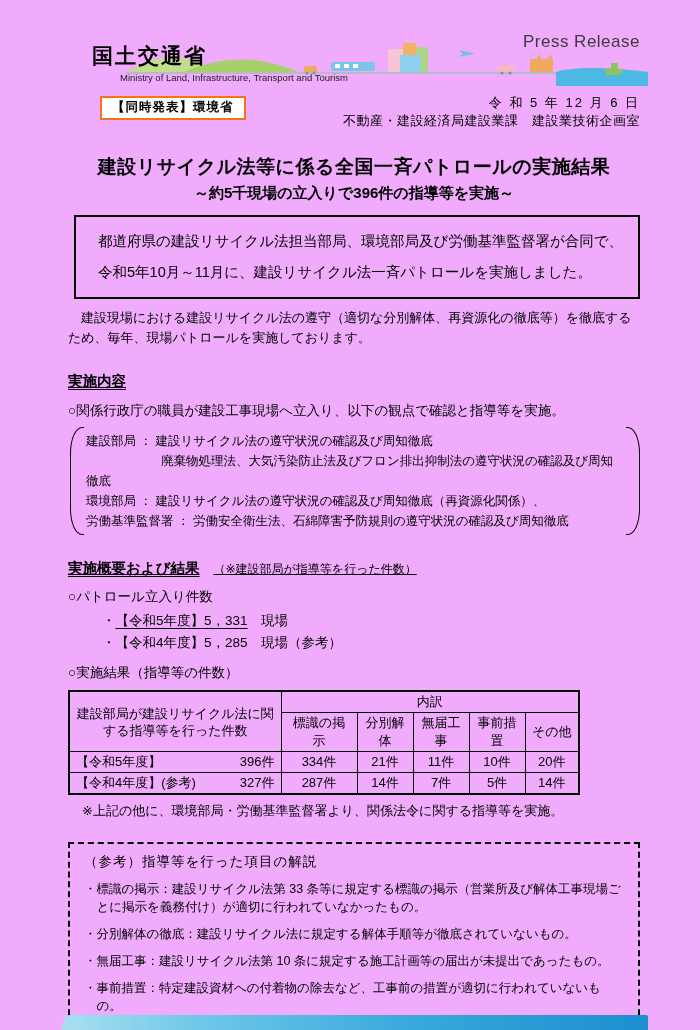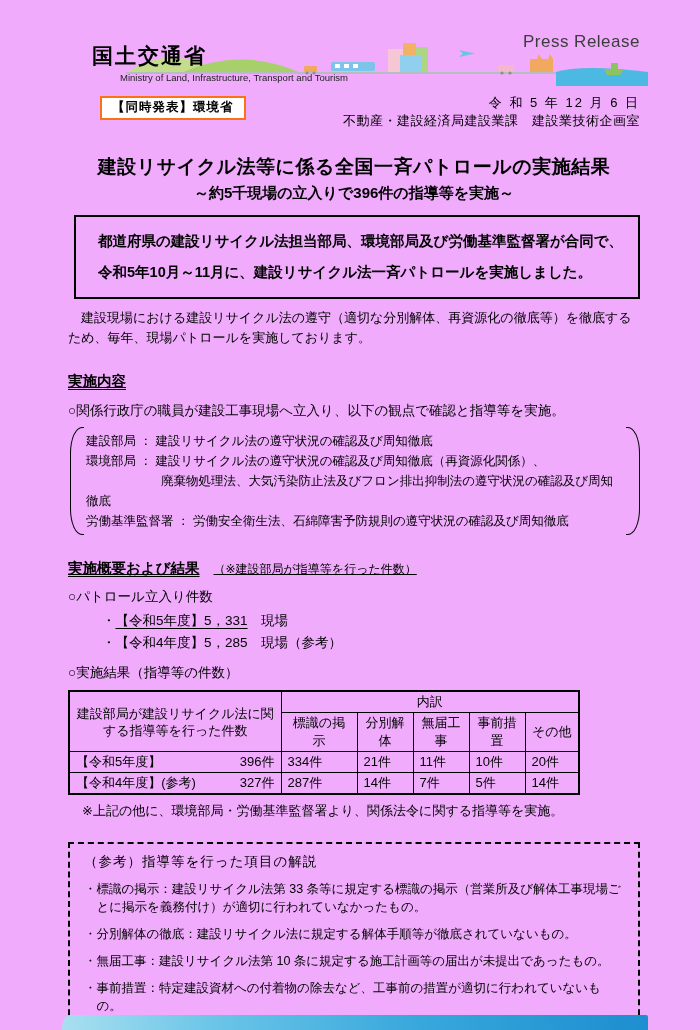--- a/index.html
+++ b/index.html
@@ -18,21 +18,21 @@
   .ministry-en { position:absolute; left:20px; top:44px; font-size:9.5px; color:#222; white-space:nowrap;padding-left:32px; }
   .joint-box { position:absolute; left:32px; top:68px; border:2px solid #f97316; padding:1px 10px 2px; font-size:12.5px; font-weight:bold; letter-spacing:1px; background:#fff; }
   .date-block { position:absolute; right:0; top:66px; text-align:right; line-height:18px; }
   .date-line { font-size:13px; letter-spacing:2px; }
   .dept-line { font-size:13px; font-weight:normal; letter-spacing:0.5px; }
   
   .title-block { margin-top:14px; text-align:center; }
   .main-title { font-size:19px; font-weight:bold; letter-spacing:0.5px; }
   .sub-title { font-size:15px; font-weight:bold; margin-top:4px; }
   
-  .summary-box { margin-top:12px; margin-left:6px; border:2px solid #000; padding:9px 14px 9px 22px; font-size:14.5px; line-height:31px;font-weight:bold; }
+  .summary-box { margin-top:12px; margin-left:6px; border:2px solid #000; padding:9px 14px 9px 22px; font-size:14.5px; line-height:31px; }
   .intro { margin-top:9px; font-size:13px; line-height:20px; white-space:pre-wrap; }
   
   .sec-heading { margin-top:24px; font-size:14.5px; font-weight:bold;text-decoration:underline; }
   .sec-heading .u { text-decoration:underline; text-underline-offset:3px; }
   .sec-note { font-size:12px; font-weight:normal; margin-left:14px; }
   .lead { margin-top:11px; font-size:13.5px; }
   .bracket { position:relative; margin-top:7px; padding:4px 16px 4px 18px; font-size:12.5px; line-height:20px; }
   .bracket-line { white-space:pre-wrap; }
   .bracket::before, .bracket::after { content:""; position:absolute; top:0; bottom:0; width:13px; border:1.2px solid #000; }
   .bracket::before { left:2px; border-right:none; border-radius:12px 0 0 12px / 26px 0 0 26px; }
@@ -40,21 +40,21 @@
   .sub-lead { margin-top:10px; font-size:13.5px; }
   .patrol-list { margin:4px 0 0 34px; font-size:13.5px; line-height:22px; }
   .patrol-item .u { text-decoration:underline; text-underline-offset:3px; }
   
   .results-table { margin-top:8px; border-collapse:collapse; table-layout:fixed; }
   .results-table td, .results-table th { border:1px solid #000; font-size:13px; font-weight:normal; padding:1px 6px; height:20px; }
   .results-table { border:2px solid #000; }
   .col1-h { width:212px; text-align:center; line-height:17px; }
   .uchiwake { text-align:center; font-size:13.5px; }
   .col-h { text-align:center; }
-  .num { text-align:left; }
+  .num { text-align:center; }
   .row-label-cell { padding:1px 8px; }
   .row-flex { display:flex; justify-content:space-between; align-items:center; }
   .table-note { margin:7px 0 0 14px; font-size:13px; }
   
   .ref-box { margin-top:22px; border:2px dashed #000; padding:9px 12px 8px 14px; }
   .ref-title { font-size:13.5px; letter-spacing:1px; }
   .ref-item { margin-top:9px; font-size:12.5px; line-height:18px; text-indent:-1em; padding-left:1em; }
   
   .footer-wave { position:absolute; left:62px; right:52px; bottom:0; height:15px;
     background:linear-gradient(90deg,#a9dff0 0%, #6cc6e8 25%, #39a8dc 60%, #1d8ecf 100%);
@@ -113,22 +113,22 @@
 
   <div class="intro">　建設現場における建設リサイクル法の遵守（適切な分別解体、再資源化の徹底等）を徹底するため、毎年、現場パトロールを実施しております。</div>
 
   <div class="sec-heading">
     <span class="u">実施内容</span>
   </div>
   <div class="lead">○関係行政庁の職員が建設工事現場へ立入り、以下の観点で確認と指導等を実施。</div>
 
   <div class="bracket">
     <div class="bracket-line">建設部局 ： 建設リサイクル法の遵守状況の確認及び周知徹底</div>
+    <div class="bracket-line">　　　　　　廃棄物処理法、大気汚染防止法及びフロン排出抑制法の遵守状況の確認及び周知徹底</div>
     <div class="bracket-line">環境部局 ： 建設リサイクル法の遵守状況の確認及び周知徹底（再資源化関係）、</div>
-    <div class="bracket-line">　　　　　　廃棄物処理法、大気汚染防止法及びフロン排出抑制法の遵守状況の確認及び周知徹底</div>
     <div class="bracket-line">労働基準監督署 ： 労働安全衛生法、石綿障害予防規則の遵守状況の確認及び周知徹底</div>
   </div>
 
   <div class="sec-heading">
     <span class="u">実施概要および結果</span><span class="sec-note">（※建設部局が指導等を行った件数）</span>
   </div>
 
   <div class="sub-lead">○パトロール立入り件数</div>
   <div class="patrol-list">
     <div class="patrol-item"><span>・</span><span class="u">【令和5年度】5，331</span><span>　現場</span></div>

